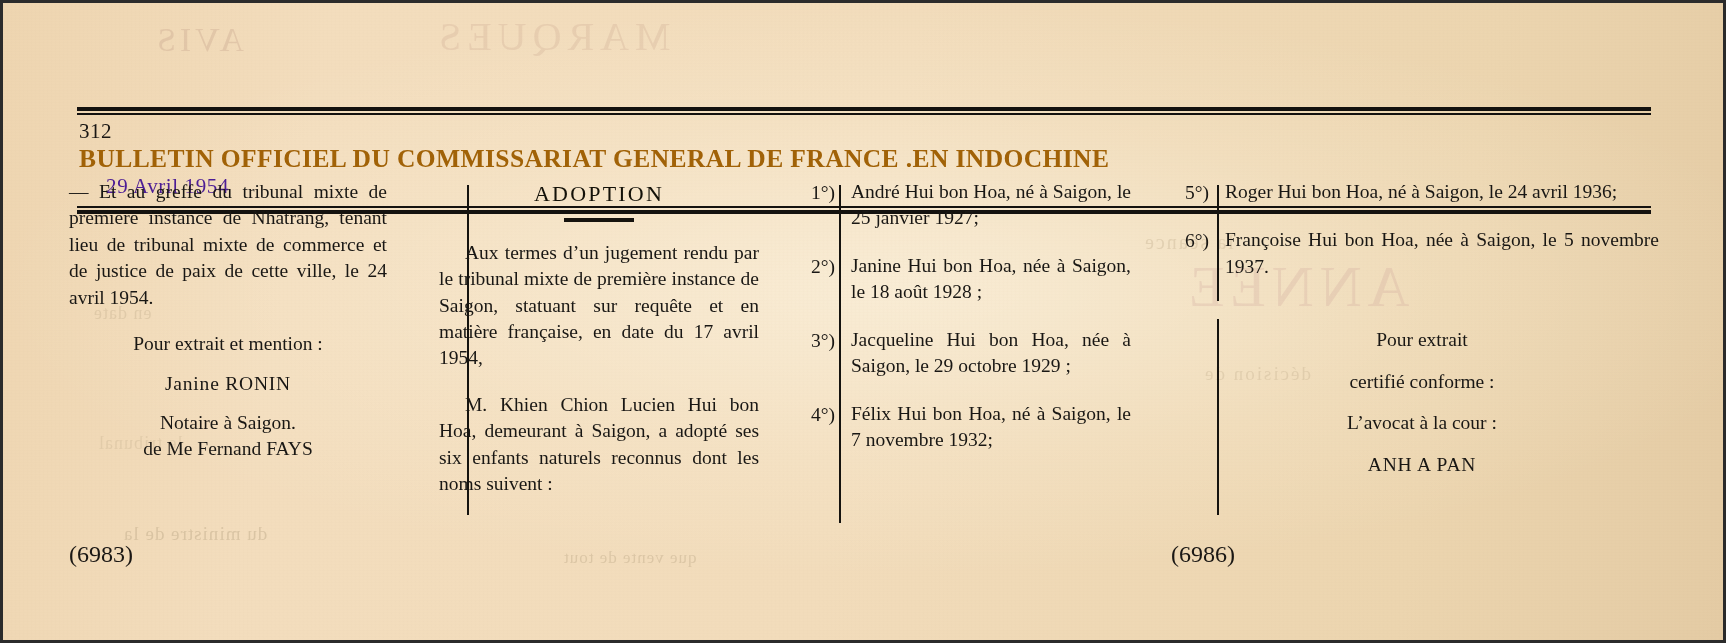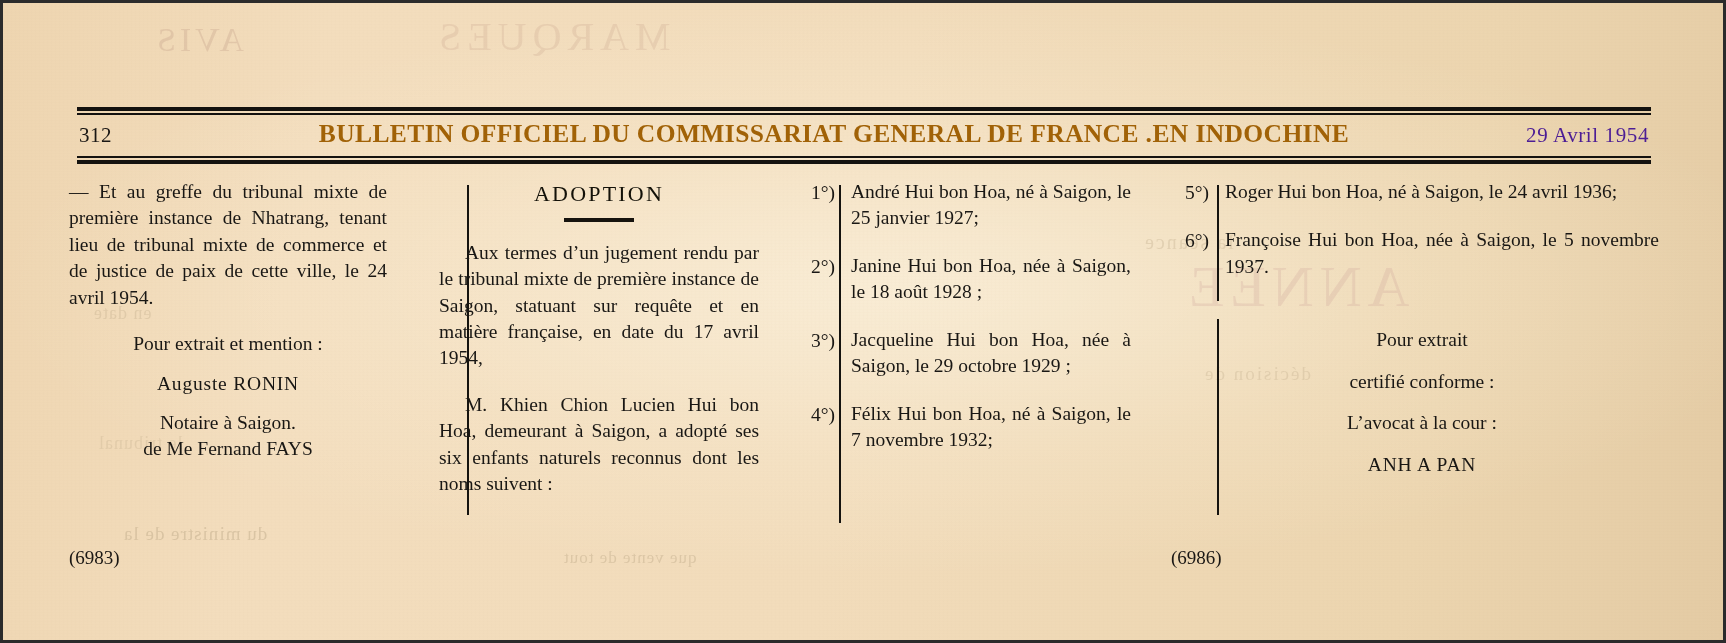--- a/index.html
+++ b/index.html
@@ -86,20 +86,21 @@
     border-top: 2px solid #14120f;
     border-bottom: 4px solid #14120f;
     padding-bottom: 2px;
     margin-top: 2px;
   }
   .masthead-row {
     display: flex;
     align-items: baseline;
     justify-content: space-between;
     padding: 4px 2px 5px 2px;
+    flex-direction: column;
   }
   .folio {
     font-size: 21px;
     color: #1a1714;
     letter-spacing: 0.5px;
     min-width: 90px;
   }
   .masthead-title {
     font-size: 25.5px;
     font-weight: bold;
@@ -193,21 +194,21 @@
     padding-top: 1px;
   }
   .entry-body {
     flex: 1;
     text-align: justify;
     text-align-last: left;
   }
 
   .ref {
     position: absolute;
-    font-size: 19px;
+    font-size: 24px;
     color: #1a1714;
   }
   .ref-1 { left: 0px;  bottom: -22px; }
   .ref-4 { left: 14px; bottom: -22px; }
 
   .sig-block { text-align: center; }
   .sig-line { margin-bottom: 15px; }
   .sig-name { letter-spacing: 0.8px; }
 </style>
 </head>
@@ -245,21 +246,21 @@
       <div class="vrule vr-1"></div>
       <div class="vrule vr-2"></div>
       <div class="vrule vr-3"></div>
       <div class="vrule vr-4"></div>
 
       <div class="col col-1">
         <p class="para dash-lead">— Et au greffe du tribunal mixte de première instance de Nhatrang, tenant lieu de tribunal mixte de commerce et de justice de paix de cette ville, le 24 avril 1954.</p>
         <div class="gap-md"></div>
         <p class="centered">Pour extrait et mention :</p>
         <div class="gap-sm"></div>
-        <p class="centered sig-name">Auguste RONIN</p>
+        <p class="centered sig-name">Janine RONIN</p>
         <div class="gap-sm"></div>
         <p class="centered">Notaire à Saigon.</p>
         <p class="centered">de Me Fernand FAYS</p>
         <div class="ref ref-1">(6983)</div>
       </div>
 
       <div class="col col-2">
         <div class="section-head">ADOPTION</div>
         <div class="head-rule"></div>
         <p class="para indent">Aux termes d’un jugement rendu par le tribunal mixte de première instance de Saigon, statuant sur requête et en matière française, en date du 17 avril 1954,</p>

